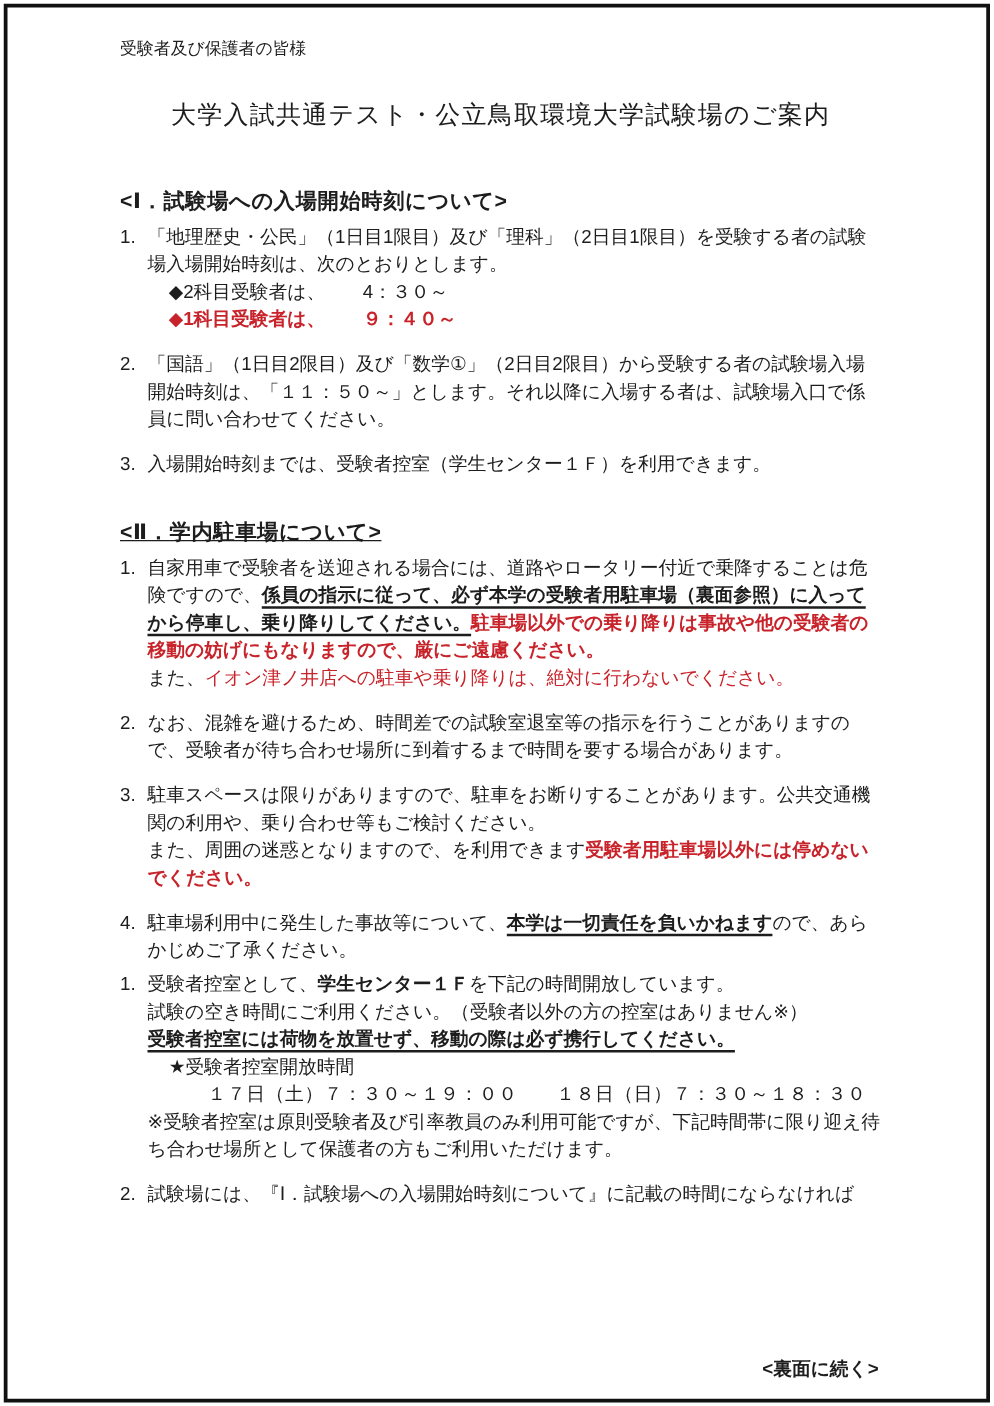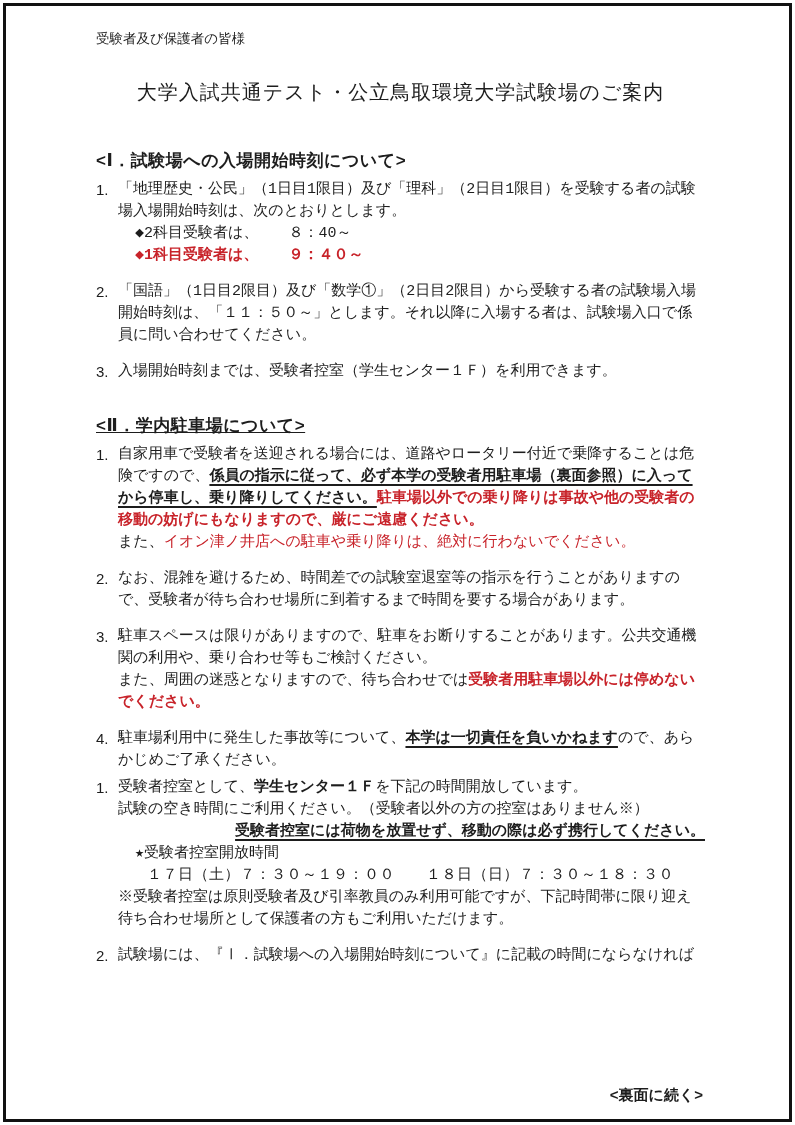--- a/index.html
+++ b/index.html
@@ -35,26 +35,26 @@
   }
   .sec-heading {
     margin: 0; font-size: 17px; line-height: 26px;
     font-weight: bold; letter-spacing: 0.5px;
   }
   .mt-s1 { margin-top: 42px; }
   .mt-s  { margin-top: 30px; text-decoration: underline; }
   .item { display: flex; margin-top: 14px; }
   .item.first { margin-top: 5px; }
   .item-num { flex: 0 0 22px; }
-  .item-body { flex: 1; font-family: Liberation Mono, monospace; }
+  .item-body { flex: 1; }
   .sub-line { margin-left: 17px; }
-  .date-line { margin-left: 29px; letter-spacing: 0.5px; }
+  .date-line { margin-left: 48px; letter-spacing: 0.5px; }
   .b { font-weight: bold; }
   .r { color: var(--red); }
-  .u { text-decoration: underline; text-underline-offset: 4px; text-decoration-thickness: 1.5px; text-align: right; }
+  .u { text-decoration: underline; text-underline-offset: 4px; text-decoration-thickness: 1.5px; }
   .footer-note {
     position: absolute; right: 92px; bottom: 20px;
     font-size: 15px; font-weight: bold;
   }
 </style>
 </head>
 <body>
 
 <div class="sheet">
   <div class="frame"></div>
@@ -64,21 +64,21 @@
     <div class="header-note">受験者及び保護者の皆様</div>
 
     <h1 class="title">大学入試共通テスト・公立鳥取環境大学試験場のご案内</h1>
 
     <h2 class="sec-heading mt-s1">&lt;Ⅰ．試験場への入場開始時刻について&gt;</h2>
 
     <div class="item first">
       <span class="item-num">1.</span>
       <div class="item-body">
         <div>「地理歴史・公民」（1日目1限目）及び「理科」（2日目1限目）を受験する者の試験場入場開始時刻は、次のとおりとします。</div>
-        <div class="sub-line">◆2科目受験者は、　　８：40～</div>
+        <div class="sub-line">◆2科目受験者は、　　4：３０～</div>
         <div class="sub-line r b">◆1科目受験者は、　　９：４０～</div>
       </div>
     </div>
 
     <div class="item">
       <span class="item-num">2.</span>
       <div class="item-body">
         <div>「国語」（1日目2限目）及び「数学①」（2日目2限目）から受験する者の試験場入場開始時刻は、「１１：５０～」とします。それ以降に入場する者は、試験場入口で係員に問い合わせてください。</div>
       </div>
     </div>
@@ -104,21 +104,21 @@
       <span class="item-num">2.</span>
       <div class="item-body">
         <div>なお、混雑を避けるため、時間差での試験室退室等の指示を行うことがありますので、受験者が待ち合わせ場所に到着するまで時間を要する場合があります。</div>
       </div>
     </div>
 
     <div class="item">
       <span class="item-num">3.</span>
       <div class="item-body">
         <div>駐車スペースは限りがありますので、駐車をお断りすることがあります。公共交通機関の利用や、乗り合わせ等もご検討ください。</div>
-        <div><span>また、周囲の迷惑となりますので、待ち合わせでは</span><span class="r b">受験者用駐車場以外には停めないでください。</span></div>
+        <div><span>また、周囲の迷惑となりますので、を利用できます</span><span class="r b">受験者用駐車場以外には停めないでください。</span></div>
       </div>
     </div>
 
     <div class="item">
       <span class="item-num">4.</span>
       <div class="item-body">
         <div><span>駐車場利用中に発生した事故等について、</span><span class="b u">本学は一切責任を負いかねます</span><span>ので、あらかじめご了承ください。</span></div>
       </div>
     </div>
 

